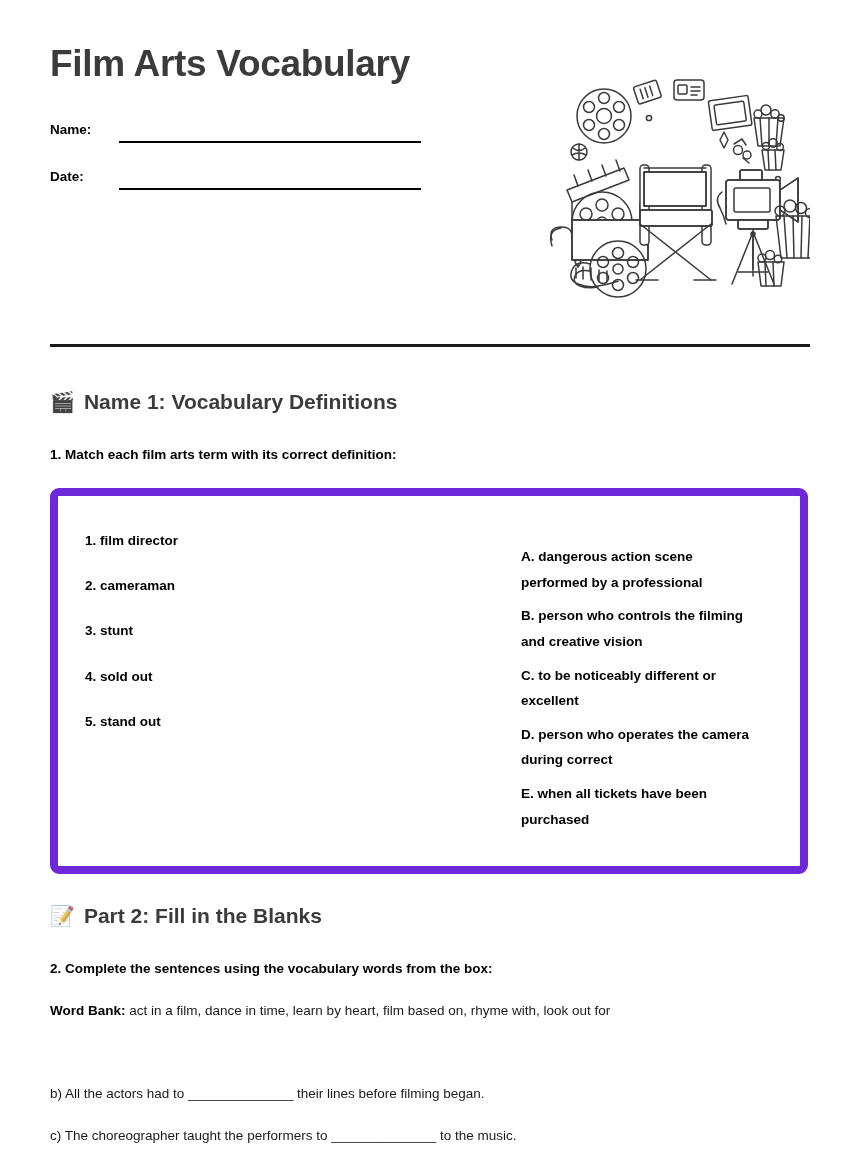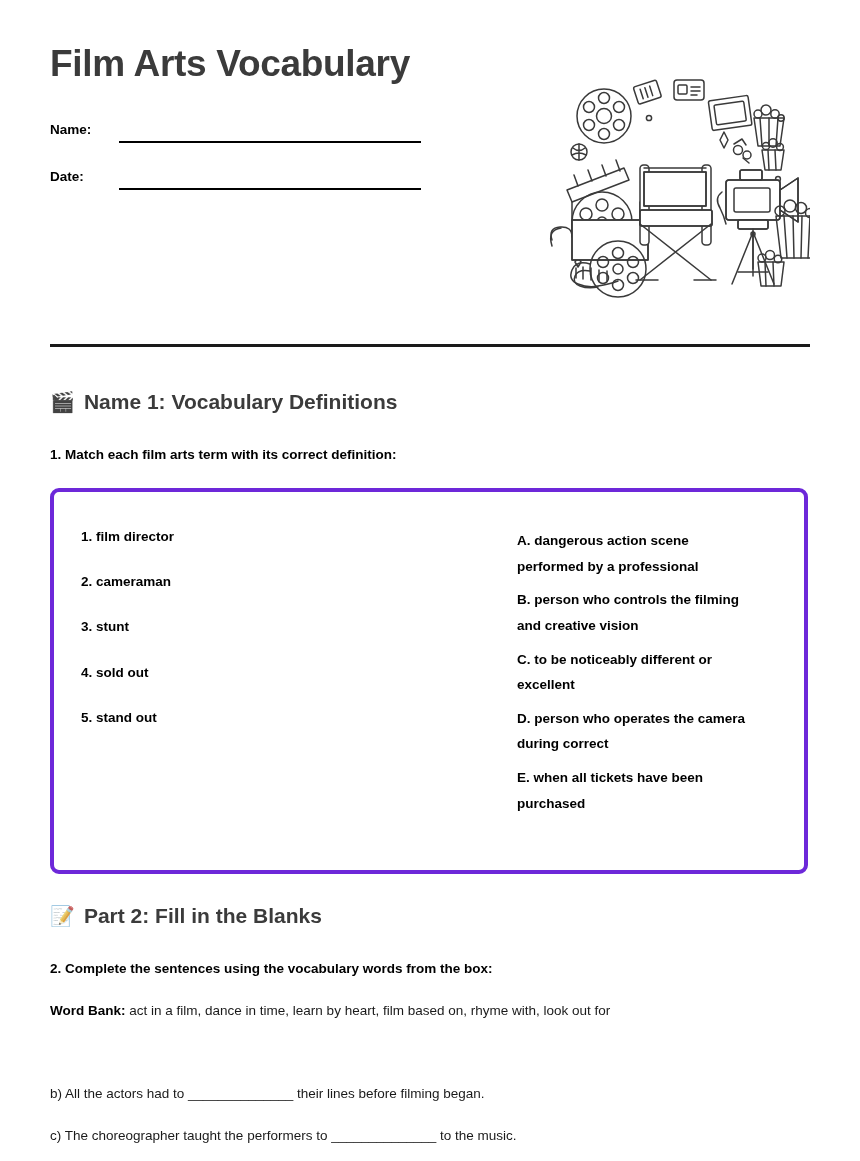--- a/index.html
+++ b/index.html
@@ -109,40 +109,40 @@
     white-space: nowrap;
   }
 
   
   .match-box {
     position: absolute;
     left: 50px;
     top: 488px;
     width: 758px;
     height: 386px;
-    border: 4px solid #6d28d9;
+    border: 8px solid #6d28d9;
     border-radius: 9px;
     box-sizing: border-box;
   }
   .match-inner {
     position: absolute;
     left: 0;
     top: 0;
     right: 0;
     bottom: 0;
     display: flex;
   }
   .match-col-left {
     width: 463px;
     padding: 36px 0 0 27px;
     box-sizing: border-box;
   }
   .match-col-right {
     flex: 1;
-    padding: 36px 24px 0 0;
+    padding: 48px 24px 0 0;
     box-sizing: border-box;
   }
   .term-item {
     font-size: 13.5px;
     font-weight: bold;
     color: #000;
     line-height: 1.35;
     margin-bottom: 27px;
     white-space: nowrap;
   }

